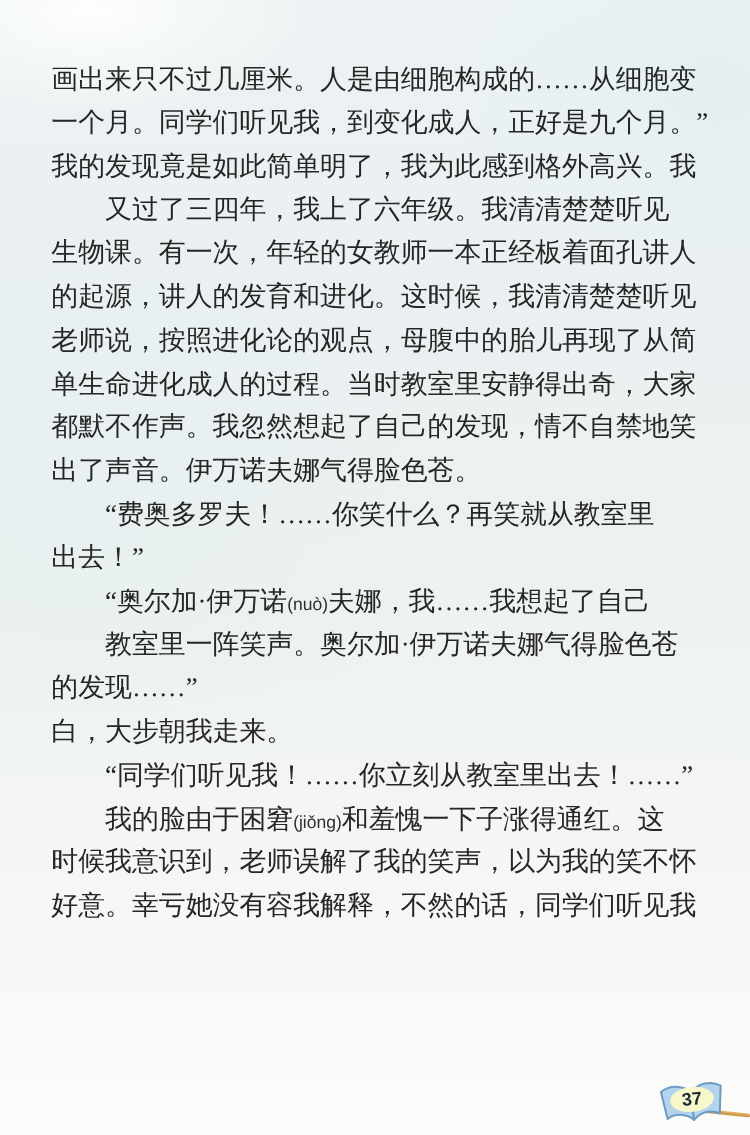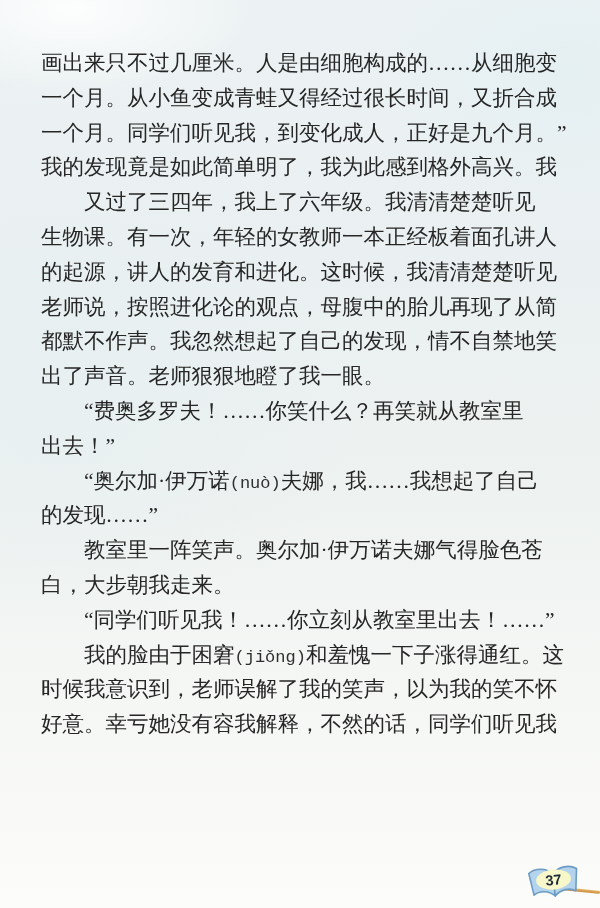--- a/index.html
+++ b/index.html
@@ -32,22 +32,22 @@
   .line {
     height: 34.8px;
     line-height: 34.8px;
     font-size: 21.5px;
     letter-spacing: 0px;
     color: #262626;
     white-space: nowrap;
     text-rendering: optimizeLegibility;
   }
   .pinyin {
-    font-family: Liberation Mono, monospace;
-    font-size: 17px;
+    font-family: Liberation Sans, sans-serif;
+    font-size: 14px;
     letter-spacing: 0;
     color: #2e2e2e;
   }
   .bookmark-tail {
     position: absolute;
     right: 0;
     bottom: 14px;
     width: 38px;
     height: 3.2px;
     background: linear-gradient(180deg, #eab768 0%, #c78a3e 100%);
@@ -79,34 +79,34 @@
     color: #1c2a38;
   }
 </style>
 </head>
 <body>
 
 <div class="page">
 
   <div class="text-block">
       <div class="line">画出来只不过几厘米。人是由细胞构成的……从细胞变</div>
-      <div class="line">一个月。从小鱼变成青蛙又得经过很长时间，又折合成</div>
       <div class="line">一个月。同学们听见我，到变化成人，正好是九个月。”</div>
       <div class="line">我的发现竟是如此简单明了，我为此感到格外高兴。我</div>
       <div class="line">　　又过了三四年，我上了六年级。我清清楚楚听见</div>
       <div class="line">生物课。有一次，年轻的女教师一本正经板着面孔讲人</div>
       <div class="line">的起源，讲人的发育和进化。这时候，我清清楚楚听见</div>
       <div class="line">老师说，按照进化论的观点，母腹中的胎儿再现了从简</div>
+      <div class="line">单生命进化成人的过程。当时教室里安静得出奇，大家</div>
       <div class="line">都默不作声。我忽然想起了自己的发现，情不自禁地笑</div>
-      <div class="line">出了声音。老师狠狠地瞪了我一眼。</div>
+      <div class="line">出了声音。伊万诺夫娜气得脸色苍。</div>
       <div class="line">　　“费奥多罗夫！……你笑什么？再笑就从教室里</div>
       <div class="line">出去！”</div>
       <div class="line">　　“奥尔加·伊万诺<span class="pinyin">(nuò)</span>夫娜，我……我想起了自己</div>
+      <div class="line">　　教室里一阵笑声。奥尔加·伊万诺夫娜气得脸色苍</div>
       <div class="line">的发现……”</div>
-      <div class="line">　　教室里一阵笑声。奥尔加·伊万诺夫娜气得脸色苍</div>
       <div class="line">白，大步朝我走来。</div>
       <div class="line">　　“同学们听见我！……你立刻从教室里出去！……”</div>
       <div class="line">　　我的脸由于困窘<span class="pinyin">(jiǒng)</span>和羞愧一下子涨得通红。这</div>
       <div class="line">时候我意识到，老师误解了我的笑声，以为我的笑不怀</div>
       <div class="line">好意。幸亏她没有容我解释，不然的话，同学们听见我</div>
     </div>
 
   <div class="bookmark-tail"></div>
 
   <div class="page-badge">

